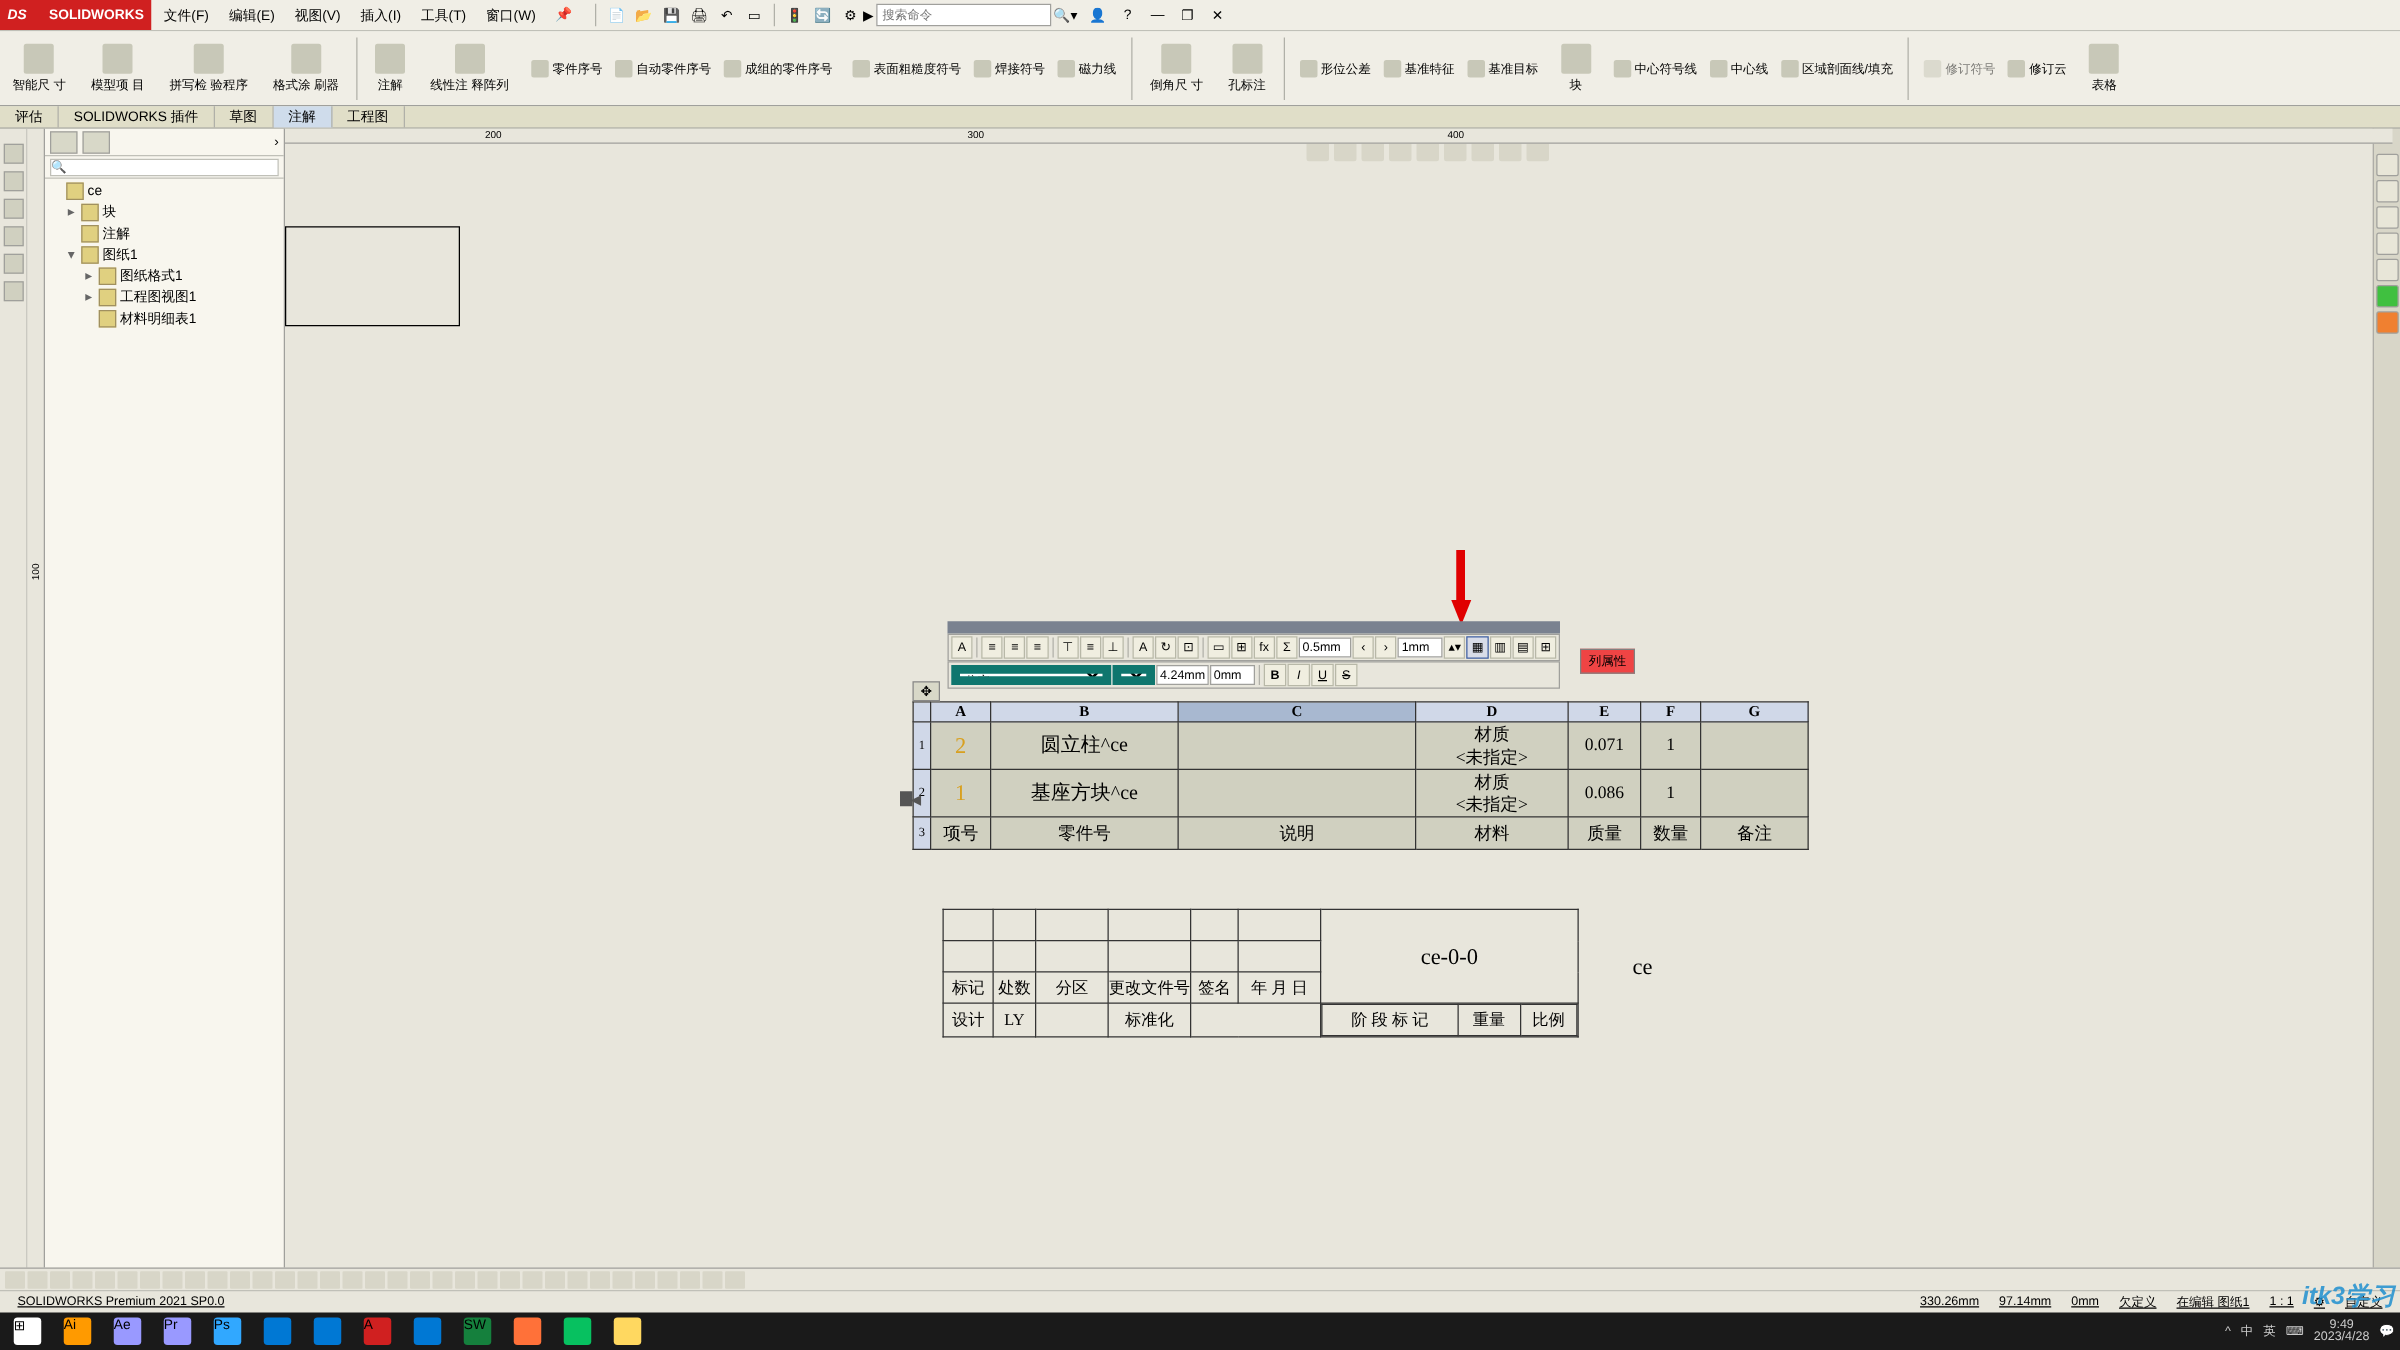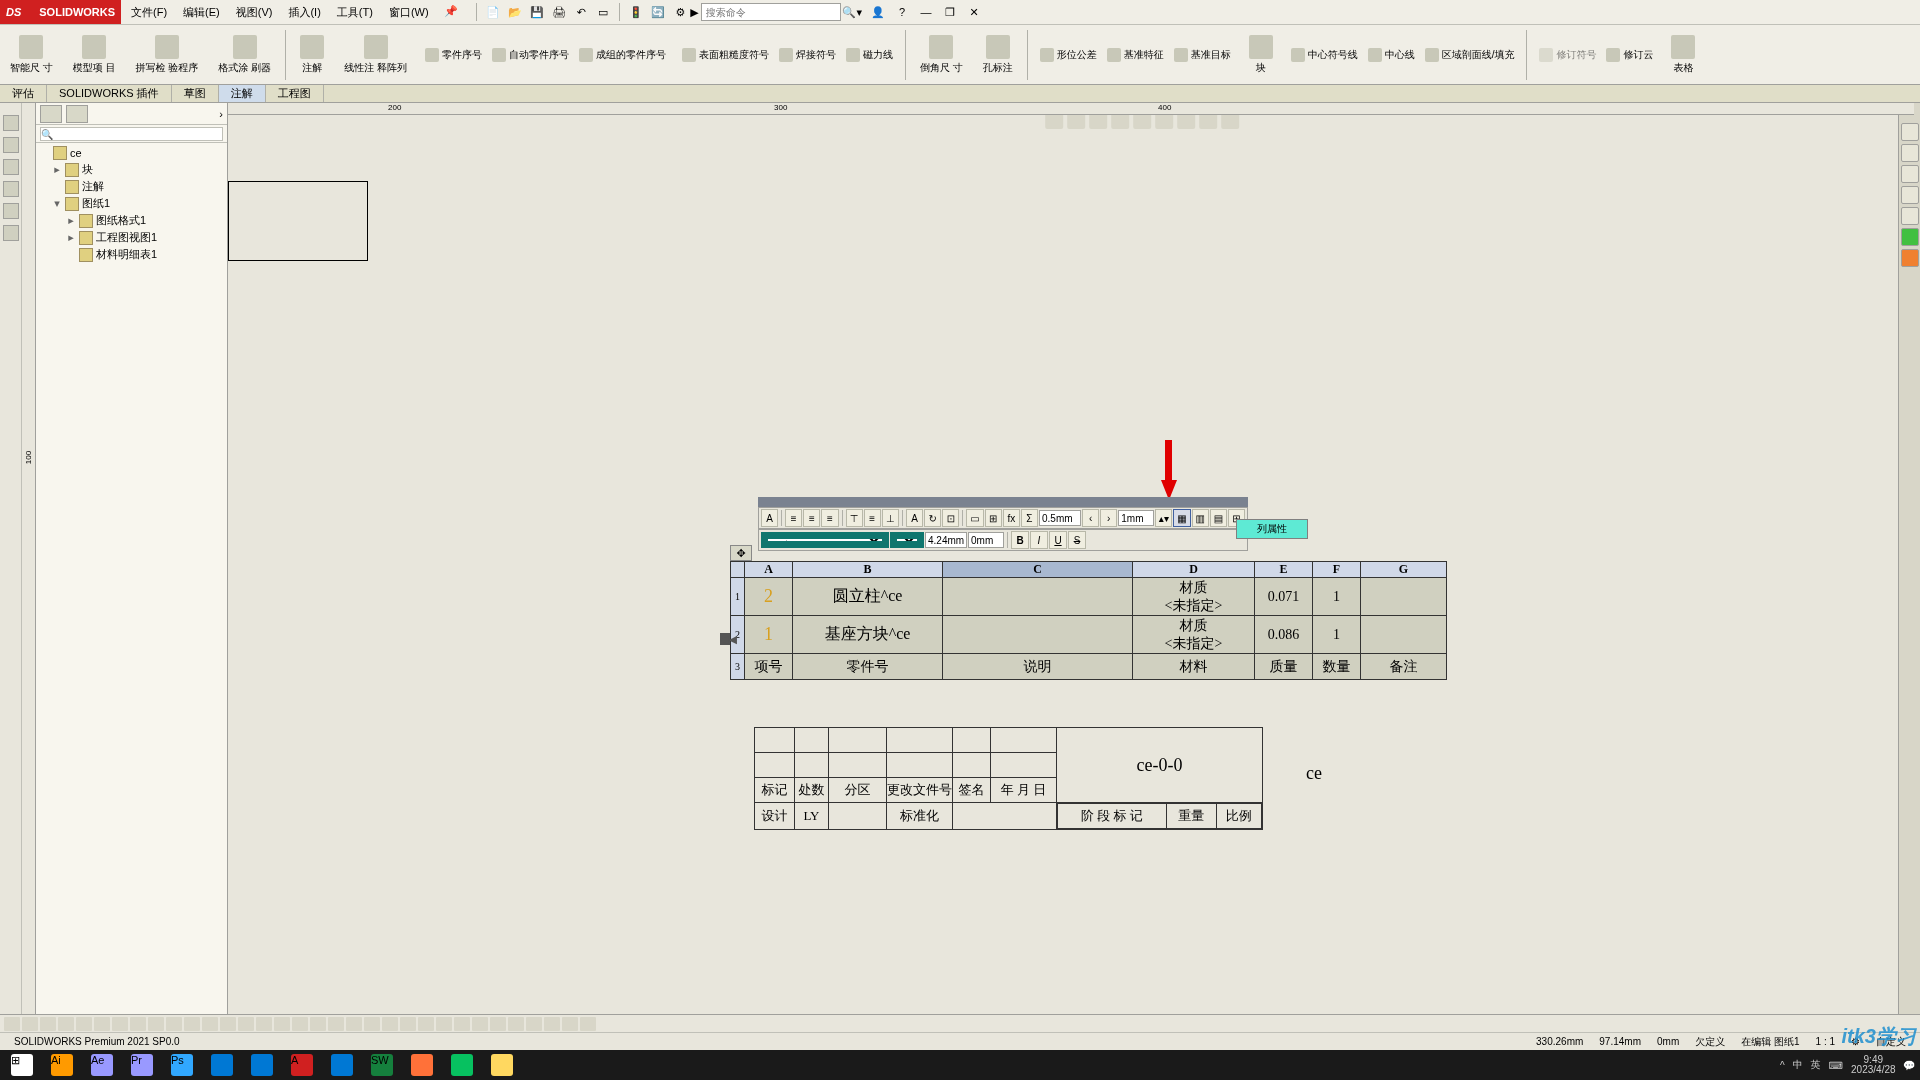--- a/index.html
+++ b/index.html
@@ -69,21 +69,21 @@
   .drawing-rect { position: absolute; top: 78px; left: 0; width: 140px; height: 80px; border: 1px solid #000; background: #e8e6dc; }
 
   
   .float-toolbar { position: absolute; top: 394px; left: 530px; width: 490px; }
   .ft-header { height: 10px; background: #7a8290; }
   .ft-row1, .ft-row2 { background: #e8e6dc; border: 1px solid #a0a09c; height: 22px; display: flex; align-items: center; padding: 0 2px; gap: 1px; }
   .ft-btn { width: 18px; height: 18px; background: #f0eee0; border: 1px solid #b8b8a8; cursor: pointer; display: flex; align-items: center; justify-content: center; font-size: 10px; }
   .ft-sep { width: 1px; height: 16px; background: #b0b0a8; margin: 0 2px; }
   .ft-input { height: 16px; border: 1px solid #a0a09c; font-size: 10px; padding: 0 2px; background: #fff; }
   .ft-select { height: 16px; border: 7px solid #0f766e; font-size: 10px; background: #fff; }
-  .tooltip-box { position: absolute; top: 22px; right: -60px; background: #5eead4; border: 1px solid #808080; padding: 2px 20px; font-size: 10px; margin-left: 34px; }
+  .tooltip-box { position: absolute; top: 22px; right: -60px; background: #ef4444; border: 1px solid #808080; padding: 2px 6px; font-size: 10px; margin-left: 34px; }
 
   
   .bom-container { position: absolute; top: 458px; left: 502px; }
   .bom-table { border-collapse: collapse; font-family: serif; }
   .bom-table th, .bom-table td { border: 1px solid #333; text-align: center; font-size: 14px; }
   .bom-table .rowhdr { background: #d0d8e8; width: 14px; font-size: 10px; }
   .bom-table .colhdr { background: #d0d8e8; height: 16px; font-size: 12px; }
   .bom-table td.cell { height: 38px; background: #d0d0c0; }
   .bom-table td.hdr-row { background: #d0d0c0; height: 26px; }
   .move-handle { position: absolute; top: -16px; left: 0; width: 22px; height: 16px; background: #d8d8c8; border: 1px solid #888; cursor: move; display: flex; align-items: center; justify-content: center; }
@@ -110,21 +110,21 @@
   .sheet-nav-btn { width: 12px; height: 14px; background: #e0ded0; border: 1px solid #a0a09c; cursor: pointer; font-size: 8px; display: flex; align-items: center; justify-content: center; }
   .sheet-tab { padding: 0 10px; height: 14px; background: #f0eee6; border: 1px solid #a0a09c; font-size: 10px; display: flex; align-items: center; cursor: pointer; }
 
   
   .bottom-toolbar { position: absolute; bottom: 18px; left: 0; right: 0; height: 18px; background: #e8e6dc; border-top: 1px solid #a0a09c; display: flex; align-items: center; gap: 2px; padding: 0 4px; }
   .bottom-toolbar .bb { width: 16px; height: 14px; cursor: pointer; background: #d8d6c8; border-radius: 1px; }
 
   
   .status-bar { position: absolute; bottom: 0; left: 0; right: 0; height: 18px; background: #e8e6dc; border-top: 1px solid #c0c0b8; display: flex; align-items: center; font-size: 10px; padding: 0 6px; }
   .status-bar .spacer { flex: 1; }
-  .status-item { margin: 0 8px; }
+  .status-item { margin: 0 8px; text-decoration: underline; }
   
 
   
   .view-ctrls { position: absolute; top: 0; right: 4px; display: flex; gap: 4px; }
   .view-ctrls .vc { width: 14px; height: 14px; cursor: pointer; }
 
   
   .win-taskbar { position: absolute; bottom: -0px; left: 0; right: 0; height: 30px; background: #1a1a1a; display: flex; align-items: center; padding: 0 4px; gap: 4px; z-index: 100; }
   .tb-btn { width: 36px; height: 26px; display: flex; align-items: center; justify-content: center; cursor: pointer; }
   .tb-icon { width: 22px; height: 22px; border-radius: 3px; }

